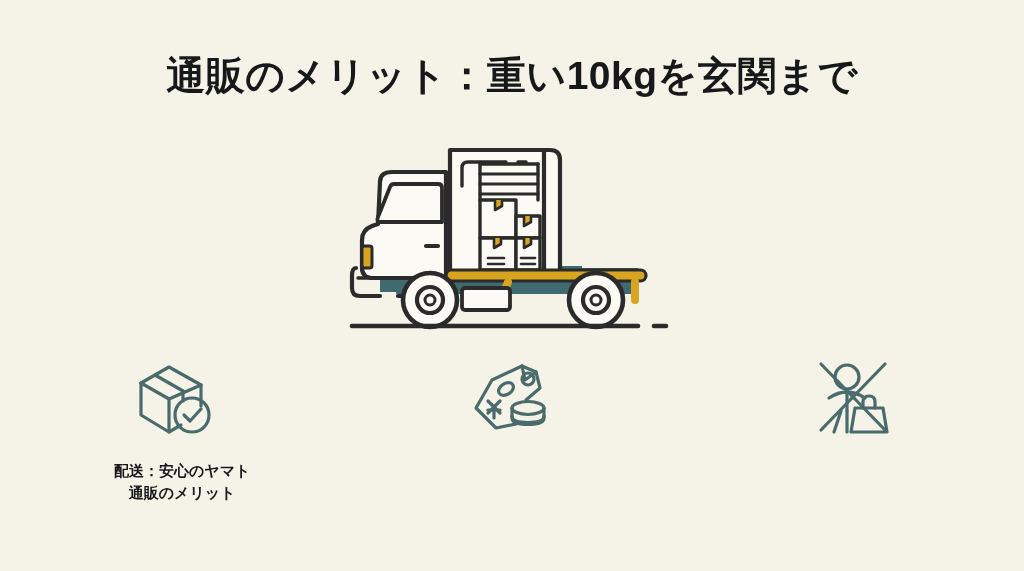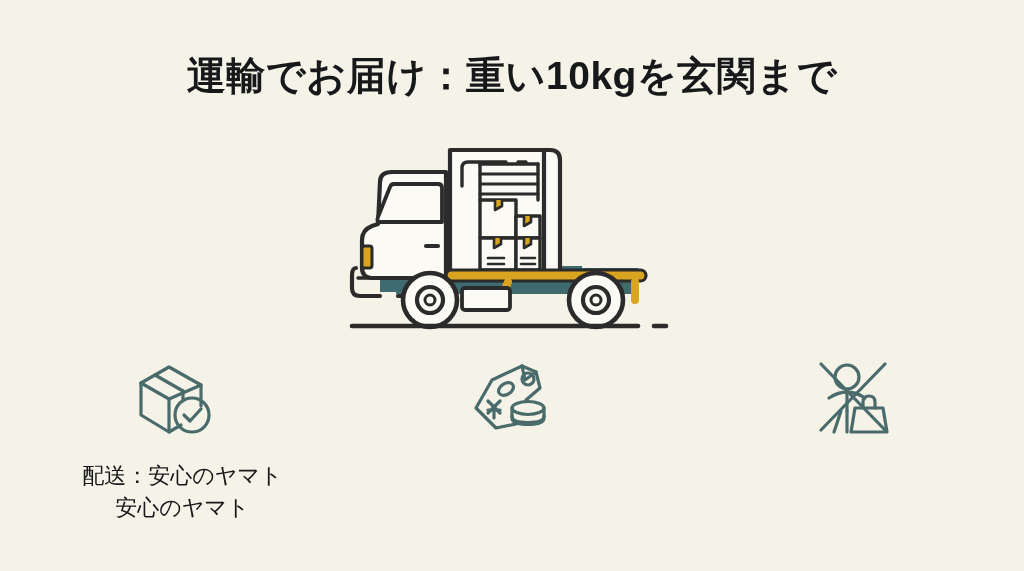--- a/index.html
+++ b/index.html
@@ -70,35 +70,35 @@
     height: 80px;
     display: flex;
     align-items: center;
     justify-content: center;
   }
   .feature-icon svg { display: block; }
 
   .feature-caption {
     margin-top: 22px;
     text-align: center;
-    font-size: 22px;
-    font-weight: normal;
+    font-size: 15px;
+    font-weight: bold;
     color: #16181a;
     line-height: 1.45;
     max-width: 230px;
     word-break: keep-all;
     margin-left: 23px;
   }
 </style>
 </head>
 <body>
 
 <div id="slide">
 
-  <div id="slide-title">運輸でお届け：重い10kgを玄関まで</div>
+  <div id="slide-title">通販のメリット：重い10kgを玄関まで</div>
 
   <div id="truck-illustration">
     <svg viewBox="0 0 348 212" xmlns="http://www.w3.org/2000/svg">
       <g fill="none" stroke="#2b2b2b" stroke-width="4.2" stroke-linecap="round" stroke-linejoin="round">
 
         <path d="M60 138 L58 166 L244 166 L244 138 Z" fill="#3f6b70" stroke="none"></path>
         <path d="M244 140 L300 140 L300 166 L244 166 Z" fill="#3f6b70" stroke="none"></path>
         <path d="M42 128 L66 128 L66 164 L42 164 Z" fill="#3f6b70" stroke="none"></path>
 
         <path d="M112 22 L212 22 Q222 22 222 32 L222 146 L112 146 Z" fill="#fbfaf4" stroke="#2b2b2b"></path>
@@ -179,21 +179,21 @@
             <path d="M16 25 L44 41 L76 27"></path>
             <path d="M30 17 L58 33"></path>
             <path d="M58 33 L58 43"></path>
             <circle cx="67" cy="57" r="17"></circle>
             <path d="M59 57 L65 63 L76 51"></path>
           </g>
         </svg>
       </div>
       <div class="feature-caption">
         <div>配送：安心のヤマト</div>
-        <div>安心のヤマト</div>
+        <div>通販のメリット</div>
       </div>
     </div>
 
     <div class="feature-col">
       <div class="feature-icon">
         <svg width="92" height="80" viewBox="0 0 92 80" xmlns="http://www.w3.org/2000/svg">
           <g fill="none" stroke="#4a6b6b" stroke-width="3.2" stroke-linecap="round" stroke-linejoin="round">
             <path d="M56 8 L26 22 L10 50 L30 70 L50 66"></path>
             <path d="M56 8 L70 14 L74 30 L60 42"></path>
             <path d="M56 8 L59 22 L70 14"></path>

